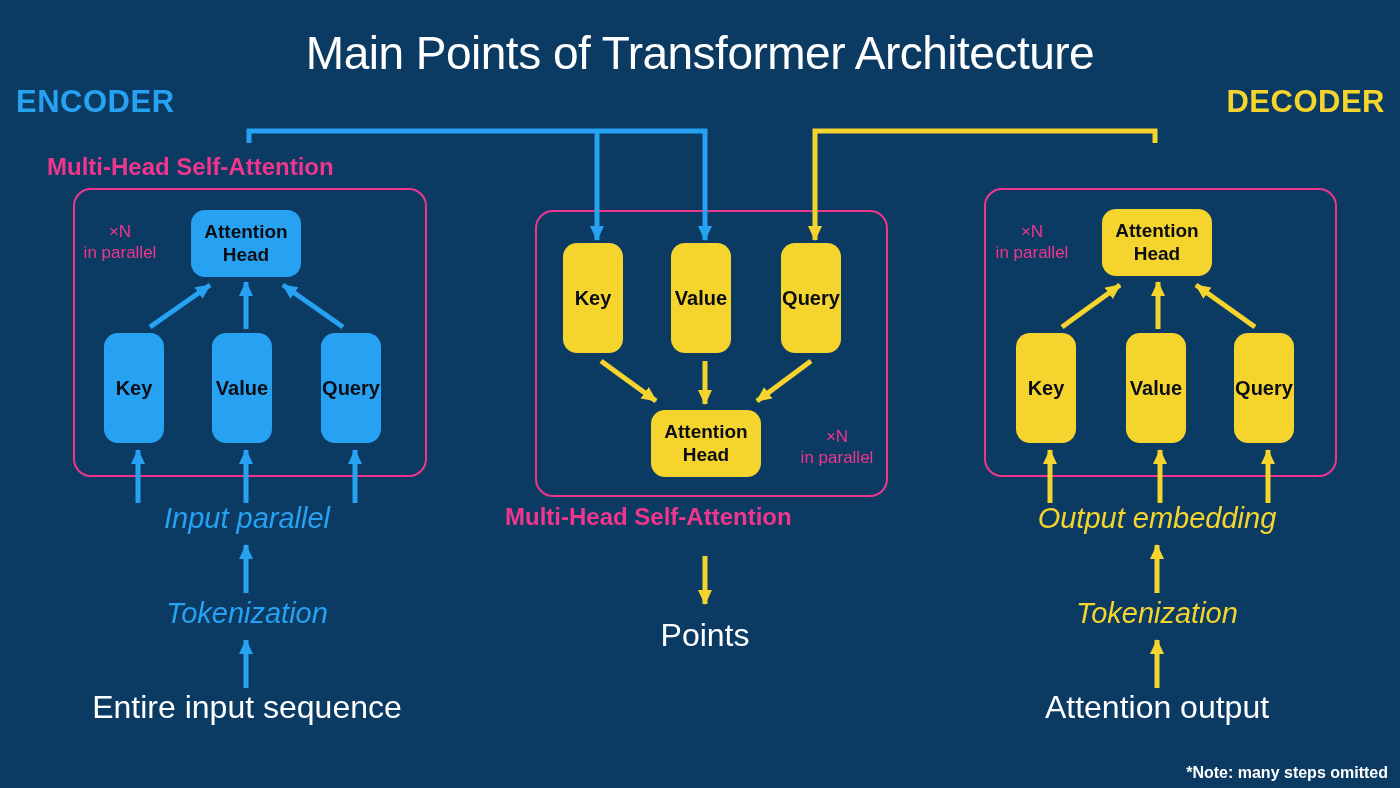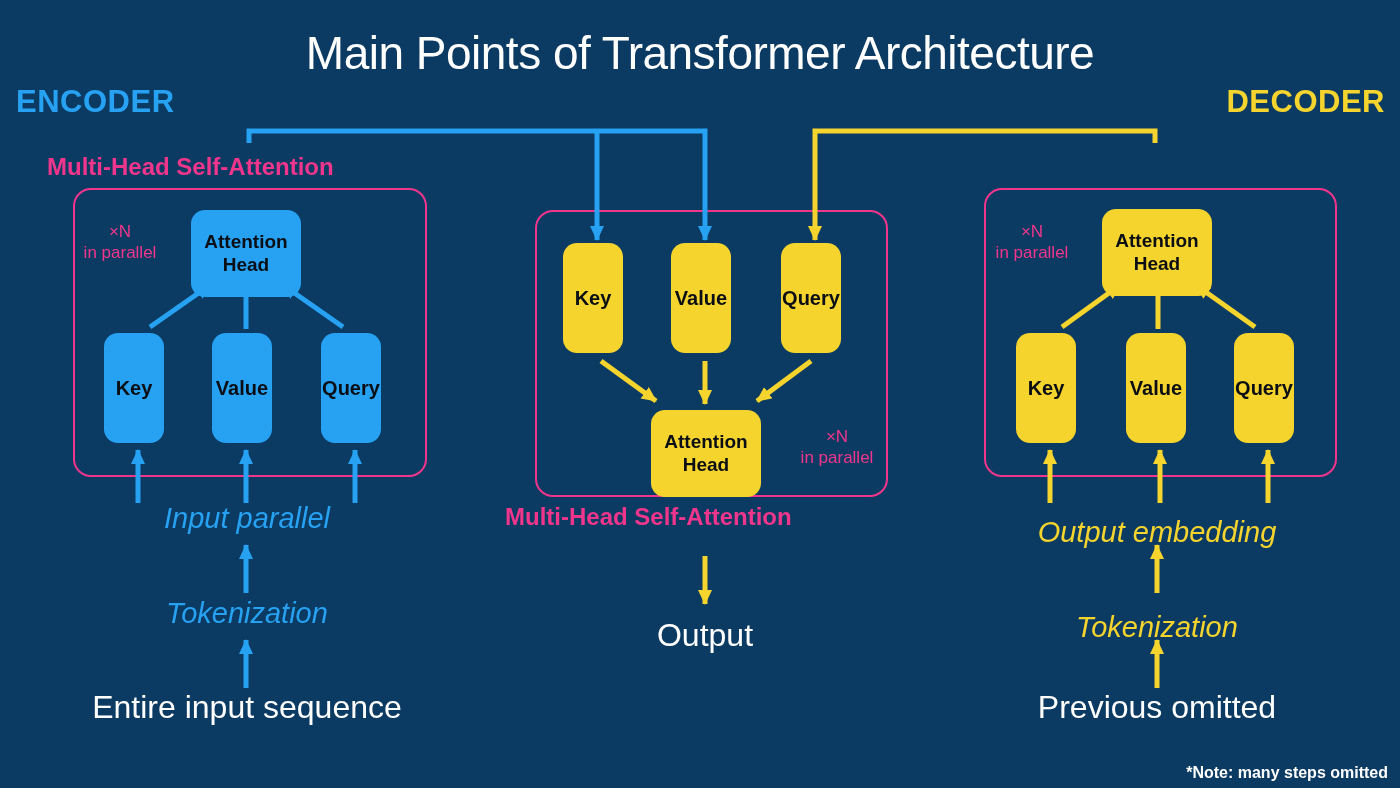--- a/index.html
+++ b/index.html
@@ -32,27 +32,27 @@
   }
   .mult{
     color:var(--pink);font-size:17px;font-weight:400;text-align:center;line-height:1.25;
   }
   .chip{
     display:flex;align-items:center;justify-content:center;
     border-radius:14px;color:var(--box_text);font-weight:700;text-align:center;
   }
   .blue-fill{background:var(--blue);}
   .yellow-fill{background:var(--yellow);}
-  .ah{width:110px;height:87px;font-size:19px;line-height:1.2;padding:8px 6px;box-sizing:border-box;}
+  .ah{width:110px;height:67px;font-size:19px;line-height:1.2;padding:8px 6px;box-sizing:border-box;}
   .kvq{width:60px;height:110px;font-size:20px;}
   .italic-label{
     font-style:italic;font-size:29px;font-weight:500;text-align:center;line-height:1.1;
   }
   .blue-text{color:var(--blue);}
-  .yellow-text{color:var(--yellow);margin-top:14px;}
+  .yellow-text{color:var(--yellow);}
   .white-label{color:var(--text_light);font-size:32px;font-weight:400;text-align:center;line-height:1.1;}
   #footnote{right:12px;top:764px;color:var(--text_light);font-size:16px;font-weight:700;}
   #arrow-layer{left:0;top:0;pointer-events:none;}
 </style>
 </head>
 <body>
 
 <div id="stage">
 
   <div id="title" class="abs">Main Points of Transformer Architecture</div>
@@ -87,39 +87,39 @@
 
   <div class="abs chip ah yellow-fill" style="left:651px;top:410px;">Attention Head</div>
 
   <div class="abs mult" style="left:791px;top:426px;width:92px;">
     <div>×N</div>
     <div>in parallel</div>
   </div>
 
   <div class="abs block-heading" style="left:505px;top:503px;width:400px;">Multi-Head Self-Attention</div>
 
-  <div class="abs white-label" style="left:555px;top:618px;width:300px;">Output</div>
+  <div class="abs white-label" style="left:555px;top:618px;width:300px;">Points</div>
 
 
   <div class="abs pinkbox" style="left:984px;top:188px;width:349px;height:285px;"></div>
 
   <div class="abs mult" style="left:986px;top:221px;width:92px;">
     <div>×N</div>
     <div>in parallel</div>
   </div>
 
   <div class="abs chip ah yellow-fill" style="left:1102px;top:209px;">Attention Head</div>
 
   <div class="abs chip kvq yellow-fill" style="left:1016px;top:333px;">Key</div>
   <div class="abs chip kvq yellow-fill" style="left:1126px;top:333px;">Value</div>
   <div class="abs chip kvq yellow-fill" style="left:1234px;top:333px;">Query</div>
 
   <div class="abs italic-label yellow-text" style="left:1007px;top:503px;width:300px;">Output embedding</div>
   <div class="abs italic-label yellow-text" style="left:1007px;top:598px;width:300px;">Tokenization</div>
-  <div class="abs white-label" style="left:957px;top:690px;width:400px;">Previous omitted</div>
+  <div class="abs white-label" style="left:957px;top:690px;width:400px;">Attention output</div>
 
   <div id="footnote" class="abs">*Note: many steps omitted</div>
 
   <svg id="arrow-layer" class="abs" width="1400" height="788" viewBox="0 0 1400 788">
     <defs>
       <marker id="mb" markerUnits="userSpaceOnUse" markerWidth="20" markerHeight="16" refX="14" refY="7" orient="auto">
         <path d="M0,0 L15,7 L0,14 Z" fill="#27a2f2"></path>
       </marker>
       <marker id="my" markerUnits="userSpaceOnUse" markerWidth="20" markerHeight="16" refX="14" refY="7" orient="auto">
         <path d="M0,0 L15,7 L0,14 Z" fill="#f5d42e"></path>

